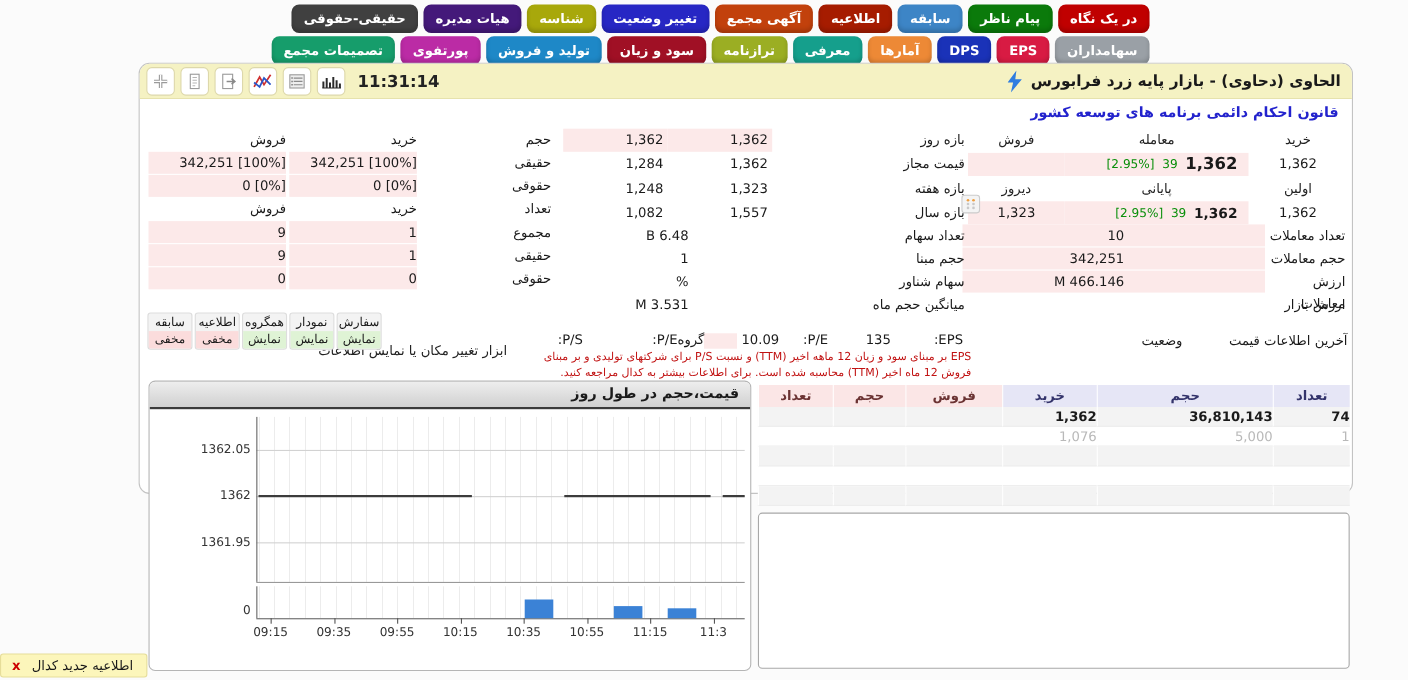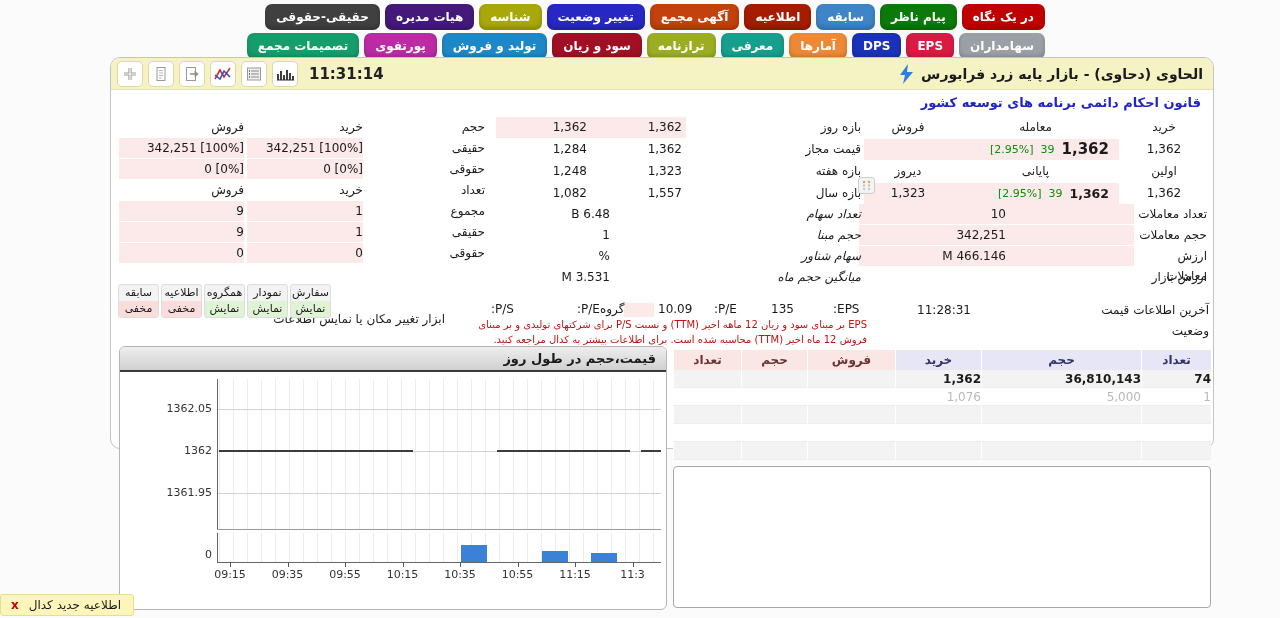--- a/index.html
+++ b/index.html
@@ -8,21 +8,21 @@
     background:#fbfbfb; color:#1a1a1a;
     font-family:"DejaVu Sans","Liberation Sans",sans-serif; font-size:12px;
   }
   
   .tabs { position:absolute; right:235px; display:flex; direction:rtl; gap:5px; }
   #tabs1 { top:4px; } #tabs2 { top:33px; }
   .tab { height:26px; line-height:26px; padding:0 11px; border-radius:7px; color:#fff;
          font-weight:bold; font-size:12px; white-space:nowrap;
          box-shadow:inset 0 -3px 4px rgba(0,0,0,.18); cursor:pointer; }
   
-  .panel { position:absolute; left:110px; top:57px; width:1104px; height:392px;
+  .panel { position:absolute; left:126px; top:57px; width:1104px; height:392px;
            background:#fff; border:1px solid #c3c3c3; border-radius:10px; }
   .titlebar { position:absolute; left:0; top:0; right:0; height:32px; background:#f5f2c3;
               border-radius:9px 9px 0 0; border-bottom:1px solid #e6e2ad; }
   .tbicons { position:absolute; left:6px; top:3px; display:flex; gap:5px; }
   .tb-btn { width:26px; height:26px; background:#fff; border:1px solid #ddd8ab; border-radius:5px;
             display:flex; align-items:center; justify-content:center; cursor:pointer; }
   .clock { position:absolute; left:198px; top:7px; font-weight:bold; font-size:15px; color:#222; }
   .titlewrap { position:absolute; right:10px; top:6px; direction:rtl; display:flex;
                align-items:center; gap:8px; font-weight:bold; font-size:14px; }
   .subtitle { position:absolute; right:12px; top:37px; direction:rtl; color:#2323cd;
@@ -48,21 +48,21 @@
               grid-template-columns:150px 196px; direction:rtl; grid-auto-rows:21px; }
   #lastinfo .slab { text-align:right; line-height:21px; }
   #lastinfo .lv { text-align:right; padding-right:88px; line-height:21px; }
   
   #colM { position:absolute; right:352px; top:59px; width:365px; display:grid;
           grid-template-columns:65px 110px 95px 95px; direction:rtl; grid-auto-rows:21px; row-gap:1px; }
   #colM .lab { text-align:right; }
   #colM .val { text-align:right; padding-right:4px; }
   #colMstats { position:absolute; right:352px; top:146px; width:365px; display:grid;
                grid-template-columns:115px 132px 110px; direction:rtl; grid-auto-rows:20px; row-gap:1px; }
-  #colMstats .lab { text-align:right; line-height:20px;font-style:italic; }
+  #colMstats .lab { text-align:right; line-height:20px; }
   #colMstats .val { text-align:right; padding-right:4px; line-height:20px; }
   .epsitem { position:absolute; top:243px; height:17px; line-height:17px; direction:rtl; font-size:12px; }
   .epsbox { position:absolute; top:245px; width:30px; height:14px; }
   .note { position:absolute; right:346px; top:260px; width:412px; direction:rtl; text-align:right;
           color:#c11212; font-size:10px; line-height:1.45; }
   
   #colL { position:absolute; left:8px; top:59px; width:366px; display:grid;
           grid-template-columns:36px 86px 116px 3px 125px; direction:rtl;
           grid-auto-rows:20px; row-gap:1px; }
   #colL .lab { text-align:right; line-height:20px; }
@@ -238,21 +238,20 @@
       <div class="pv pink">10</div>
       <div class="slab">حجم معاملات</div>
       <div class="pv pink">342,251</div>
       <div class="slab">ارزش معاملات</div>
       <div class="pv pink">466.146 M</div>
       <div class="slab">ارزش بازار</div>
     </div>
 
   <div id="lastinfo">
     <div class="slab">آخرین اطلاعات قیمت</div>
-    <div class="lv">11:28:31</div>
     <div class="slab">وضعیت</div>
   </div>
 
   <div id="colM">
       <div class="cell lab">بازه روز</div>
       <div class="cell"></div>
       <div class="cell val pink">1,362</div>
       <div class="cell val pink">1,362</div>
       <div class="cell lab">قیمت مجاز</div>
       <div class="cell"></div>

